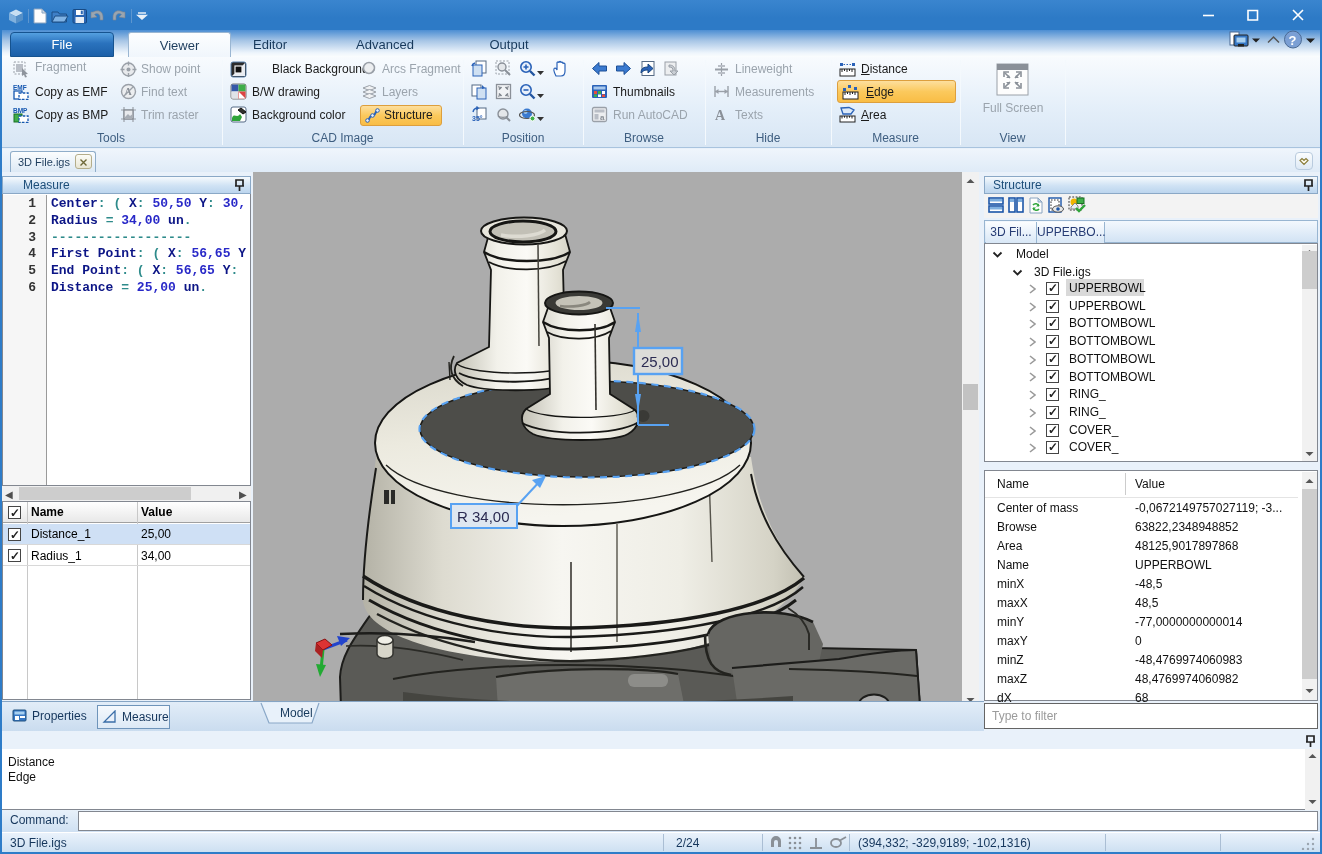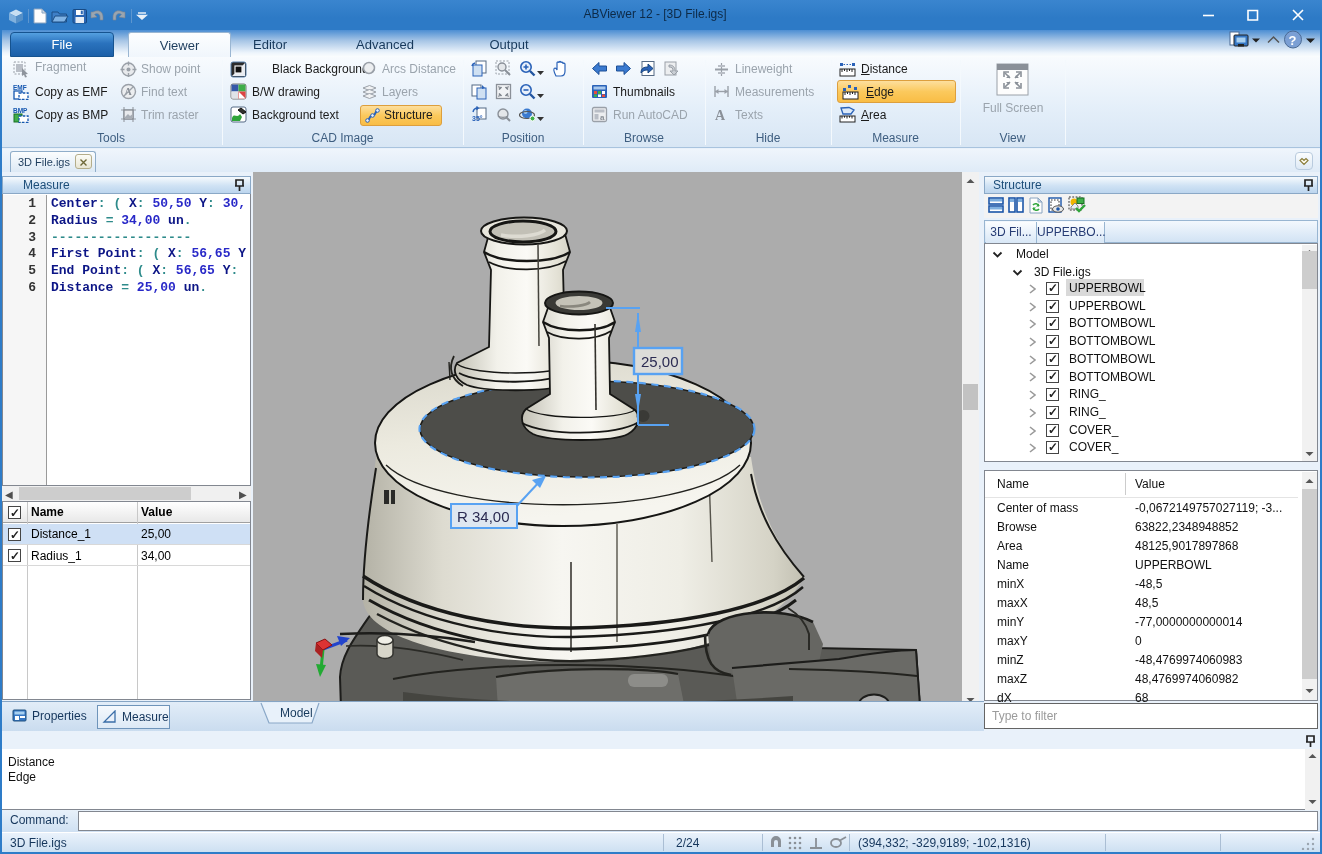--- a/index.html
+++ b/index.html
@@ -83,21 +83,20 @@
 #bl { left:0; top:30px; width:2px; height:824px; background:#2e7cc8; }
 #br { left:1320px; top:30px; width:2px; height:824px; background:#2e7cc8; }
 
 .scroll-arrow { position:absolute; color:#505050; font-size:10px; text-align:center; }
 </style>
 </head>
 <body>
 <div id="app">
 
   <div class="abs" id="titlebar"></div>
-  <div class="abs" id="titletext">ABViewer 12 - [3D File.igs]</div>
   <svg class="abs" style="left:7px; top:7px;" width="150" height="18" viewBox="0 0 150 18">
 
     <path d="M2 6 L9 2.5 L16 6 L9 9.5 Z" fill="#c8dff2"></path>
       <path d="M2 6 V13 L9 16.5 V9.5 Z" fill="#7fb0dd"></path>
       <path d="M16 6 V13 L9 16.5 V9.5 Z" fill="#5590c8"></path>
     <rect x="21" y="2" width="1" height="14" fill="#5d96cf"></rect>
 
     <path d="M27 2 h8 l4 4 v10 h-12 Z" fill="#fdfdfd" stroke="#8aa4c0"></path>
       <path d="M35 2 l4 4 h-4 Z" fill="#cfdcea" stroke="#8aa4c0"></path>
 
@@ -198,42 +197,42 @@
     <svg class="ricon" style="left:230px; top:61px;" viewBox="0 0 17 17">
         <rect x="1" y="1" width="15" height="15" rx="2" fill="#2b2b2b" stroke="#5a82ad"></rect>
         <path d="M2 15 L15 2 L15 15 Z" fill="#e8ecf2"></path>
         <rect x="5" y="5" width="7" height="7" fill="#111" stroke="#f2f2f2" stroke-width="1.2"></rect>
       </svg>
     <div class="rlabel" style="left:240px; top:62px;margin-left:32px;">Black Background</div>
     <svg class="ricon" style="left:361px; top:61px;" viewBox="0 0 17 17">
         <circle cx="8" cy="7" r="5.5" fill="#eceef0" stroke="#9aa0a8" stroke-width="1.5"></circle>
         <path d="M11 11 a5.5 5.5 0 0 0 2.5 -3" fill="none" stroke="#9aa0a8" stroke-width="1.5"></path>
       </svg>
-    <div class="rlabel gray" style="left:382px; top:62px;">Arcs Distance</div>
+    <div class="rlabel gray" style="left:382px; top:62px;">Arcs Fragment</div>
     <svg class="ricon" style="left:230px; top:83px;" viewBox="0 0 17 17">
         <rect x="1" y="1" width="15" height="15" rx="2" fill="#fff" stroke="#777"></rect>
         <rect x="1.5" y="1.5" width="7" height="7" fill="#3558a8"></rect>
         <rect x="8.5" y="1.5" width="7" height="7" fill="#3fae49"></rect>
         <rect x="1.5" y="8.5" width="7" height="7" fill="#e0e3e8"></rect>
         <rect x="8.5" y="8.5" width="7" height="7" fill="#d44"></rect>
         <path d="M9 9 L15.5 15.5 L9 15.5 Z" fill="#fff"></path>
       </svg>
     <div class="rlabel" style="left:252px; top:85px;">B/W drawing</div>
     <svg class="ricon" style="left:361px; top:83px;" viewBox="0 0 17 17">
         <path d="M2 5 L8.5 2.5 L15 5 L8.5 7.5 Z" fill="#f0f2f4" stroke="#9aa0a8"></path>
         <path d="M2 9 L8.5 6.5 L15 9 L8.5 11.5 Z" fill="#f0f2f4" stroke="#9aa0a8"></path>
         <path d="M2 13 L8.5 10.5 L15 13 L8.5 15.5 Z" fill="#f0f2f4" stroke="#9aa0a8"></path>
       </svg>
     <div class="rlabel gray" style="left:382px; top:85px;">Layers</div>
     <svg class="ricon" style="left:230px; top:106px;" viewBox="0 0 17 17">
         <rect x="1" y="1" width="15" height="15" rx="2" fill="#fff" stroke="#556a85"></rect>
         <path d="M2 12 C4 6 7 13 10 8 L12 11 L10 15 L2 15 Z" fill="#2fa53a"></path>
         <path d="M8 4 l5 4 l3 -2 l-5 -4 Z" fill="#30302e" stroke="#111"></path>
       </svg>
-    <div class="rlabel" style="left:252px; top:108px;">Background text</div>
+    <div class="rlabel" style="left:252px; top:108px;">Background color</div>
     <div class="abs" style="left:360px; top:105px; width:82px; height:21px; border:1px solid #dd9f3d; border-radius:3px; background:linear-gradient(#fddf9e,#fbc95d 50%,#f9bd45);"></div>
     <svg class="ricon" style="left:364px; top:107px;" viewBox="0 0 17 17">
         <path d="M3 14 C7 12 5 8 8.5 8.5 C12 9 10 5 14 3" fill="none" stroke="#2a62b8" stroke-width="2"></path>
         <circle cx="3.5" cy="13.5" r="1.8" fill="#e8f0fa" stroke="#2a62b8"></circle>
         <circle cx="13.5" cy="3.5" r="1.8" fill="#e8f0fa" stroke="#2a62b8"></circle>
         <circle cx="8.5" cy="8.5" r="1.8" fill="#e8f0fa" stroke="#2a62b8"></circle>
       </svg>
     <div class="rlabel" style="left:384px; top:108px;">Structure</div>
 
     <svg class="ricon" style="left:471px; top:60px;" viewBox="0 0 17 17">

